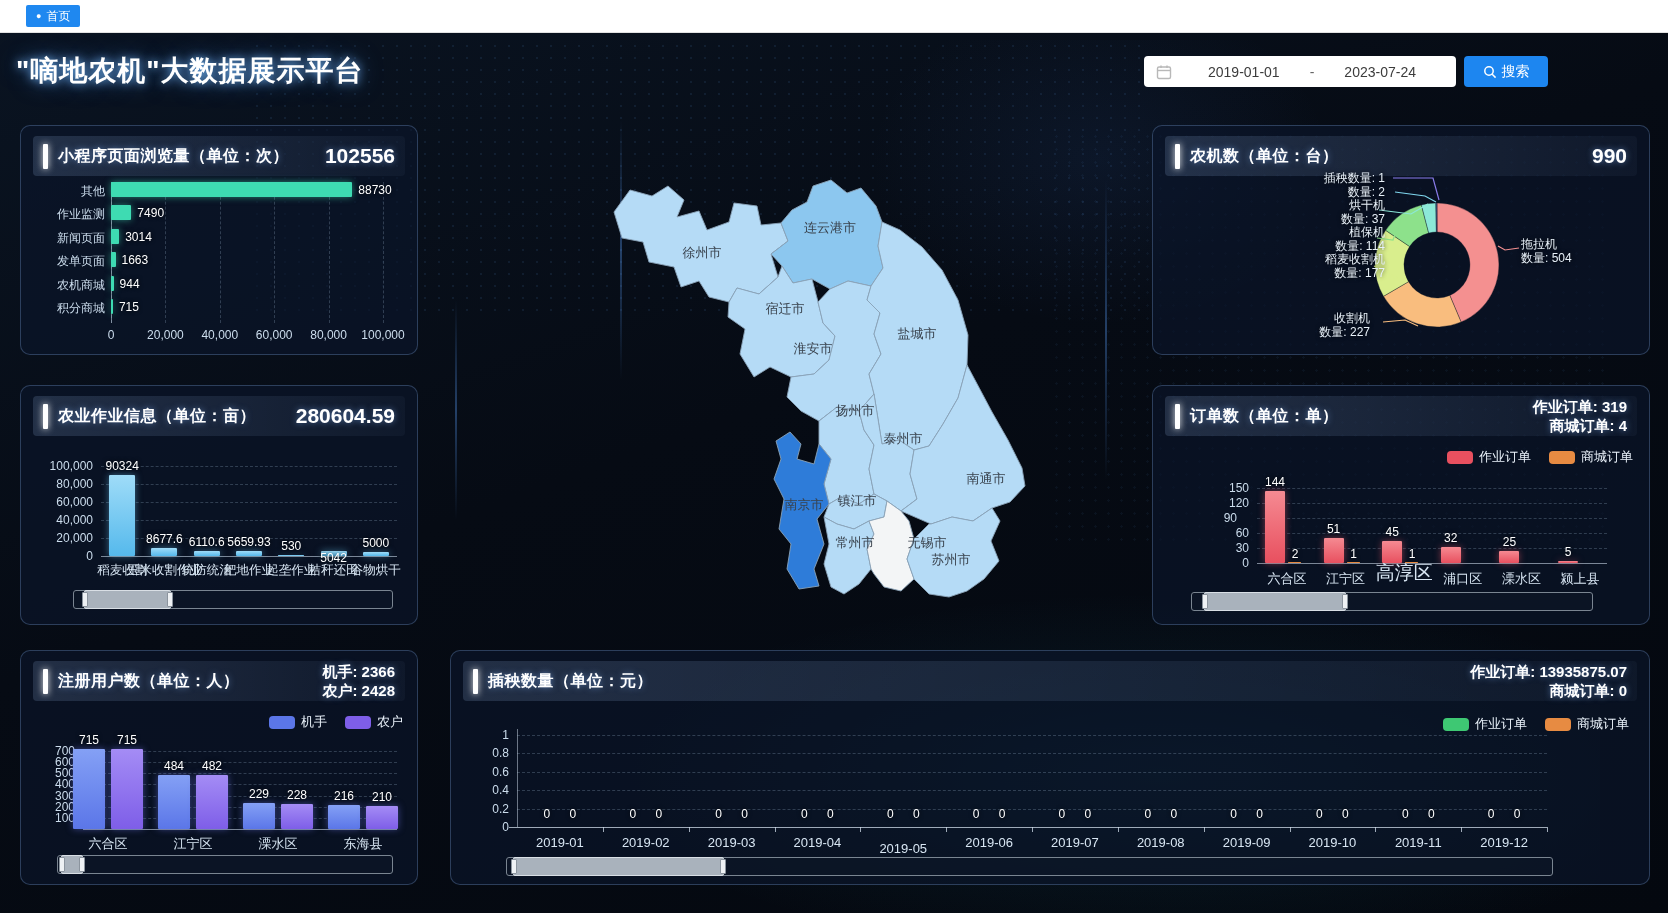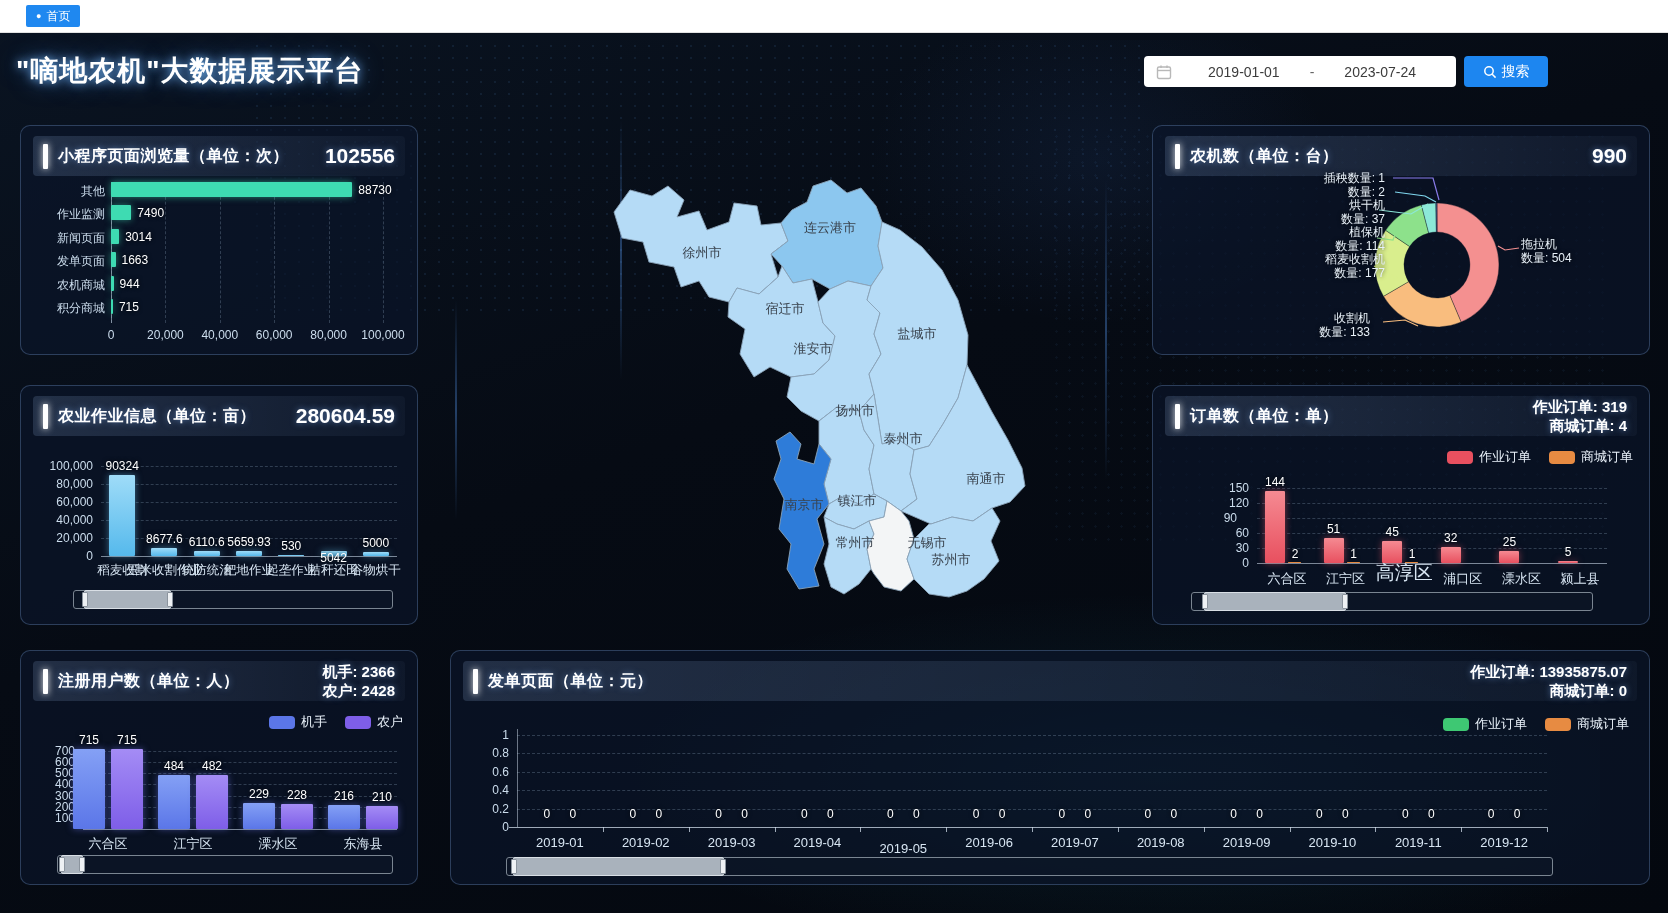--- a/index.html
+++ b/index.html
@@ -305,21 +305,21 @@
           <div>插秧数量: 1</div>
           <div>数量: 2</div>
           <div>烘干机</div>
           <div>数量: 37</div>
           <div>植保机</div>
           <div>数量: 114</div>
           <div>稻麦收割机</div>
           <div>数量: 177</div>
         </div><div class="donut-lab" style="left: 60px; top: 186px; width: 157px; text-align: right;">
           <div>收割机</div>
-          <div>数量: 133</div>
+          <div>数量: 227</div>
         </div><div class="donut-lab" style="left: 368px; top: 112px;">
           <div>拖拉机</div>
           <div>数量: 504</div>
         </div></div>
   </section>
 
   <section class="panel" id="p-orders" style="left:1152px;top:385px;width:498px;height:240px;">
     <div class="panel-head">
       <span class="accent"></span>
       <span class="ptitle">订单数（单位：单）</span>
@@ -379,21 +379,21 @@
     <div class="dz" id="dz-orders" style="left:38px;top:206px;width:400px;">
         <div class="dzsel" style="left: 3%; width: 35%;"></div>
         <div class="dzh" style="left: 3%; margin-left: -2px;"></div>
         <div class="dzh" style="left: 38%; margin-left: -2px;"></div>
       </div>
   </section>
 
   <section class="panel" id="p-trade" style="left:450px;top:650px;width:1200px;height:235px;">
     <div class="panel-head">
       <span class="accent"></span>
-      <span class="ptitle">发单页面（单位：元）</span>
+      <span class="ptitle">插秧数量（单位：元）</span>
       <span class="pstats">
         <div>作业订单: 13935875.07</div>
         <div>商城订单: 0</div>
       </span>
     </div>
     <div class="legend" id="lg-trade" style="top:64px;right:20px;">
         <div class="litem">
           <div class="chip" style="background: linear-gradient(rgb(62, 200, 115), rgb(62, 200, 115));"></div>
           <span>作业订单</span>
         </div>

